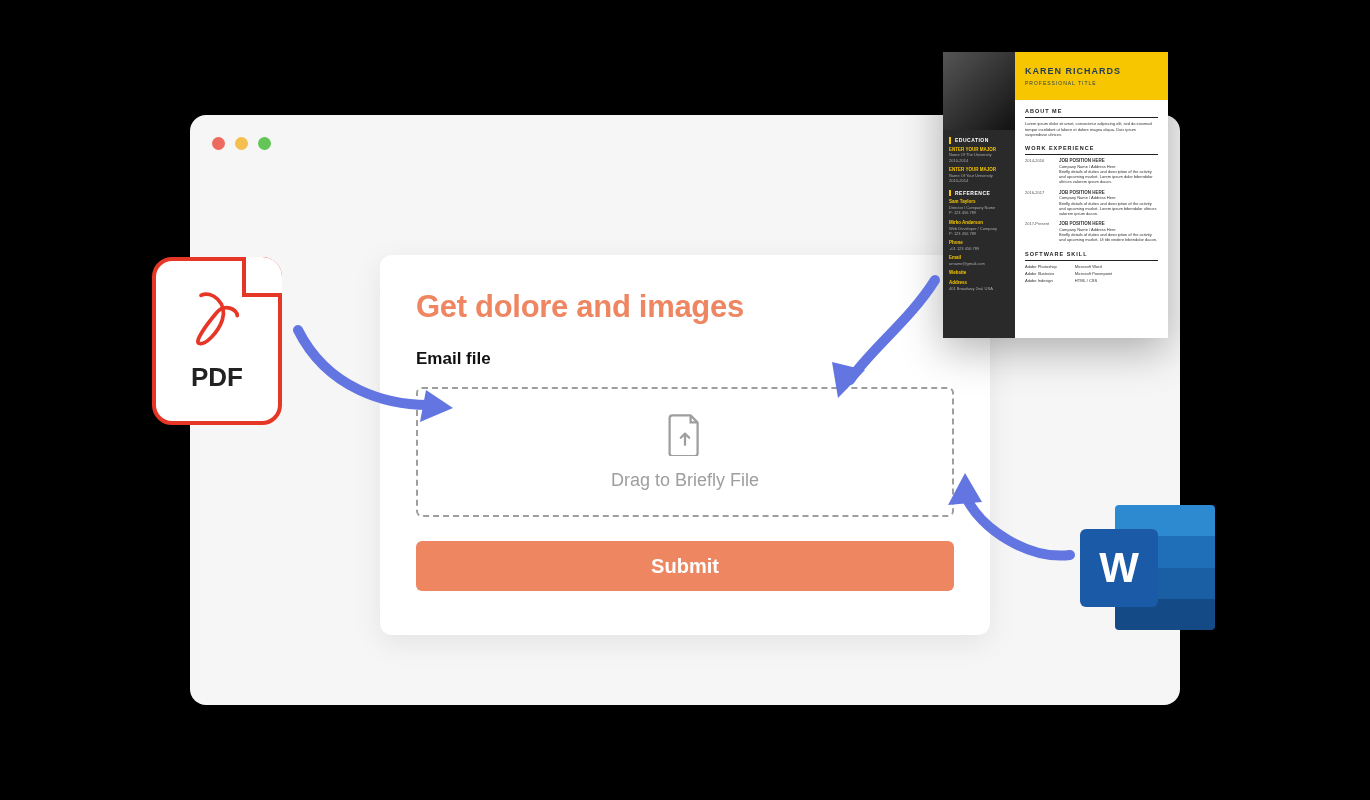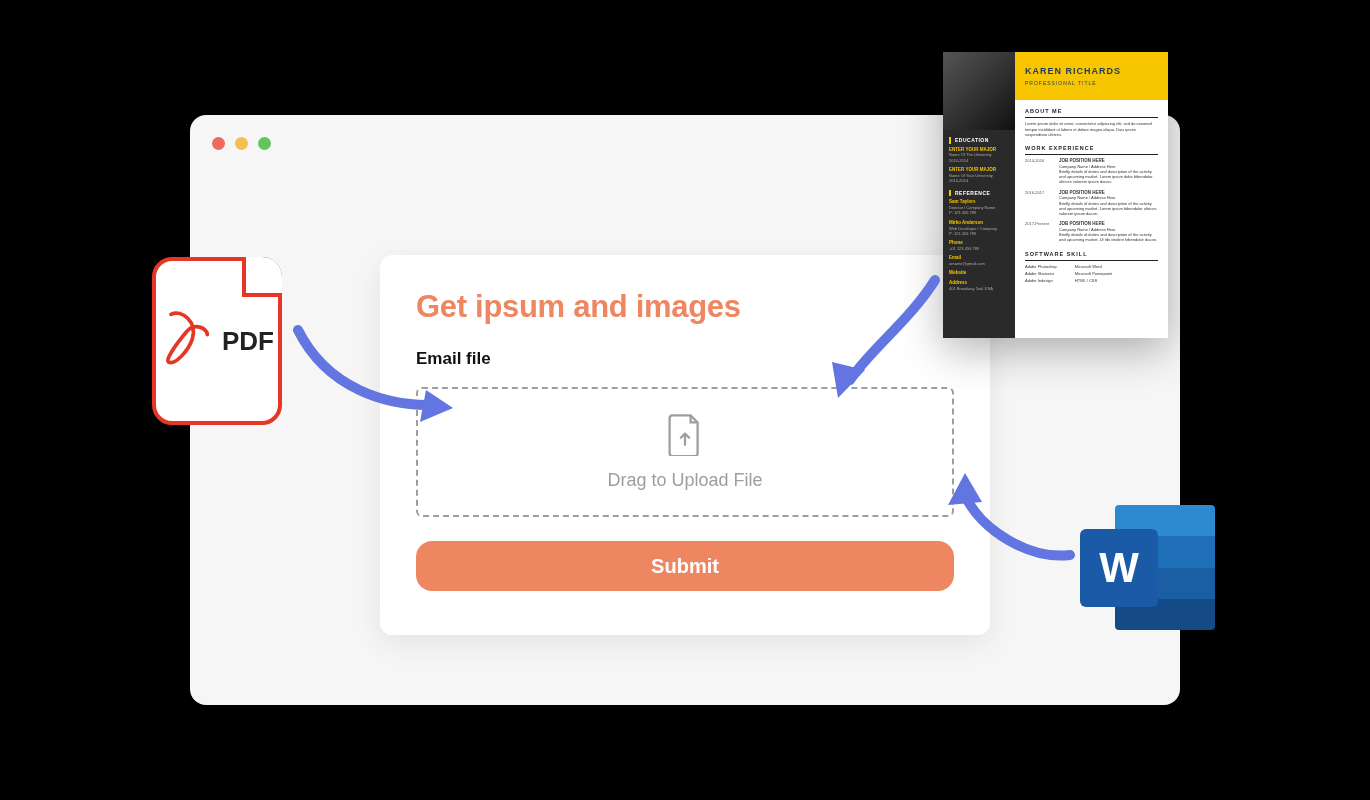--- a/index.html
+++ b/index.html
@@ -69,39 +69,39 @@
     color: #9e9e9e;
   }
   .dropzone svg { width: 34px; height: 42px; }
   .dropzone-text { font-size: 18px; font-weight: 500; }
   .submit-btn {
     margin-top: 24px;
     width: 100%;
     height: 50px;
     background: #ee8661;
     border: none;
-    border-radius: 16px;
+    border-radius: 6px;
     color: #fff;
     font-size: 20px;
     font-weight: 600;
     cursor: pointer;
   }
 
   
   .pdf-badge {
     position: absolute;
     left: 152px;
     top: 257px;
     width: 130px;
     height: 168px;
     background: #fff;
     border: 4px solid #e63626;
     border-radius: 20px;
     display: flex;
-    flex-direction: row;
+    flex-direction: column;
     align-items: center;
     justify-content: center;
     gap: 8px;
   }
   .pdf-badge::before {
     content: "";
     position: absolute;
     right: -4px; top: -4px;
     width: 36px; height: 36px;
     background: #fff;
@@ -199,32 +199,32 @@
 <body>
 
 <div class="browser-window">
   <div class="traffic-lights">
     <div class="tl-dot tl-red"></div>
     <div class="tl-dot tl-yellow"></div>
     <div class="tl-dot tl-green"></div>
   </div>
 
   <div class="upload-card">
-    <div class="card-title">Get ipsum and images</div>
+    <div class="card-title">Get dolore and images</div>
     <div class="upload-label">Email file</div>
 
     <div class="dropzone">
       <span>
         <svg viewBox="0 0 24 30">
           <path d="M3 1 h13 l5 5 v22 a2 2 0 0 1 -2 2 h-16 a2 2 0 0 1 -2 -2 v-25 a2 2 0 0 1 2 -2 z" fill="none" stroke="#9e9e9e" stroke-width="1.6"></path>
           <path d="M16 1 v5 h5" fill="none" stroke="#9e9e9e" stroke-width="1.6"></path>
           <path d="M12 22 v-8 M9 17 l3 -3 l3 3" fill="none" stroke="#9e9e9e" stroke-width="1.6" stroke-linecap="round" stroke-linejoin="round"></path>
         </svg>
       </span>
-      <span class="dropzone-text">Drag to Upload File</span>
+      <span class="dropzone-text">Drag to Briefly File</span>
     </div>
 
     <button class="submit-btn">Submit</button>
   </div>
 </div>
 
 <div class="pdf-badge">
   <svg viewBox="0 0 50 60">
     <path d="M10 5 C 20 0, 35 12, 30 28 C 26 40, 14 52, 8 50 C 4 48, 14 34, 24 22 C 32 12, 44 18, 44 24" fill="none" stroke="#e63626" stroke-width="3.5" stroke-linecap="round"></path>
   </svg>

